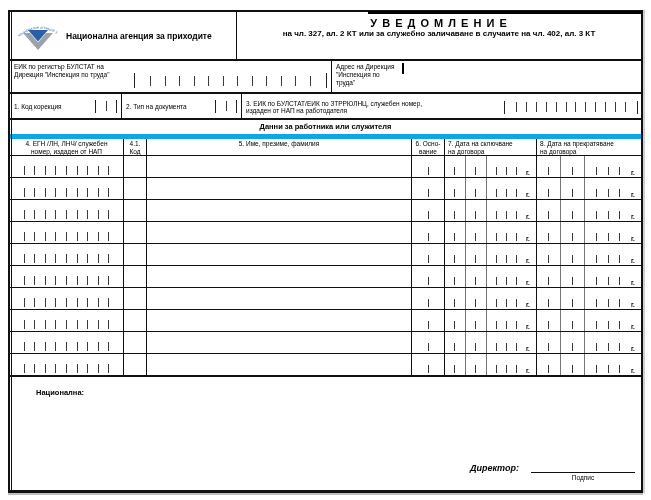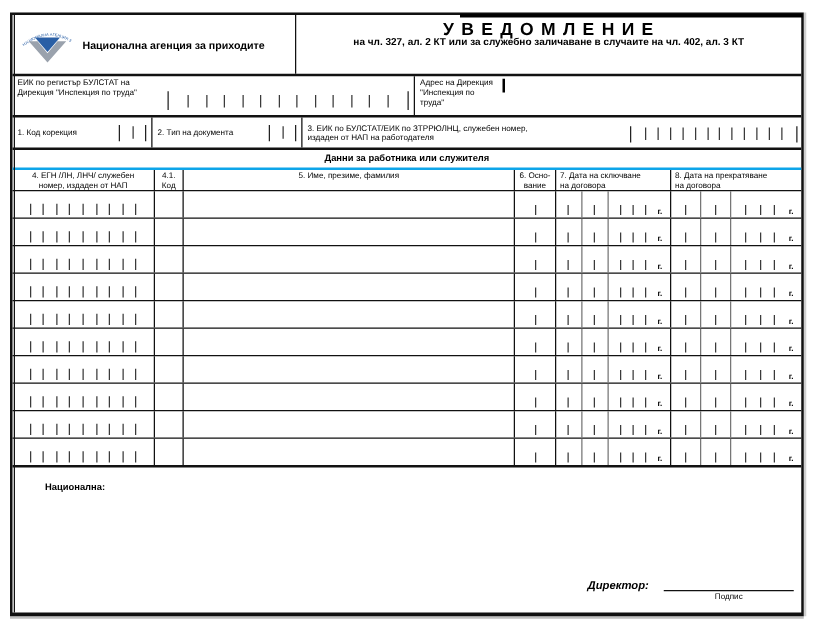--- a/index.html
+++ b/index.html
@@ -10,21 +10,21 @@
         display:flex;flex-direction:column;box-shadow:0 2px 0 #bfbfbf,2px 0 0 #cfcfcf;}
   .form::before{content:'';position:absolute;top:0;bottom:0;left:1px;width:1px;background:#111;}
   .scan-bar{position:absolute;top:-1px;right:-1px;width:274px;height:3px;background:#000;}
 
   
   .header-band{height:47px;display:flex;border-bottom:2px solid #111;flex:none;}
   .header-left{width:227px;flex:none;border-right:1px solid #111;display:flex;align-items:center;padding-left:5px;box-sizing:border-box;}
   .logo{width:46px;height:38px;flex:none;}
   .agency-name{font-weight:bold;font-size:8.5px;margin-left:5px;line-height:10px;}
   .header-right{flex:1;text-align:center;padding-top:6px;}
-  .t1{font-weight:bold;font-size:14px;letter-spacing:1px;line-height:11px;}
+  .t1{font-weight:bold;font-size:11px;letter-spacing:1px;line-height:11px;}
   .t2{font-weight:bold;font-size:8px;line-height:10px;}
 
   
   .row-a{height:31px;flex:none;display:flex;border-bottom:2px solid #111;}
   .ra-left{width:322px;flex:none;border-right:1px solid #111;display:flex;box-sizing:border-box;}
   .lbl2{font-size:6.5px;line-height:8px;padding:2px 0 0 4px;}
   .ra-left .lbl2{width:118px;flex:none;}
   .ra-left .comb{flex:1;height:15px;margin:auto 4px 4px 2px;}
   .ra-right{flex:1;display:flex;}
   .ra-right .lbl2{width:64px;flex:none;}
@@ -37,21 +37,21 @@
   .rb-item .one-lbl{font-size:6.5px;padding-left:4px;}
   .rb-1{width:112px;flex:none;border-right:1px solid #111;}
   .rb-2{width:120px;flex:none;border-right:1px solid #111;}
   .rb-3{flex:1;}
   .box2{width:22px;height:13px;margin-left:auto;margin-right:4px;flex:none;}
   .rb-3 .lbl2{flex:1;padding-top:2px;line-height:7.5px;}
   .rb-3 .comb{width:134px;height:13px;flex:none;margin:auto 3px 4px 0;}
 
   
   .section-title{height:14px;flex:none;text-align:center;font-weight:bold;font-size:7.5px;
-                 line-height:14px;border-bottom:2px solid #0ea5e9;}
+                 line-height:14px;border-bottom:5px solid #0ea5e9;}
 
   
   .grid6{display:grid;grid-template-columns:114px 23px 265px 33px 92px 1fr;}
   .thead{height:16px;flex:none;border-bottom:1px solid #111;}
   .th{font-size:6.5px;line-height:7.5px;text-align:center;padding-top:1px;border-right:1px solid #111;box-sizing:border-box;overflow:hidden;}
   .th:last-child{border-right:none;}
   .th.al{text-align:left;padding-left:3px;}
   .trow{height:21px;border-bottom:1px solid #111;}
   .trow:last-child{border-bottom:2px solid #111;}
   .td{border-right:1px solid #111;box-sizing:border-box;}

